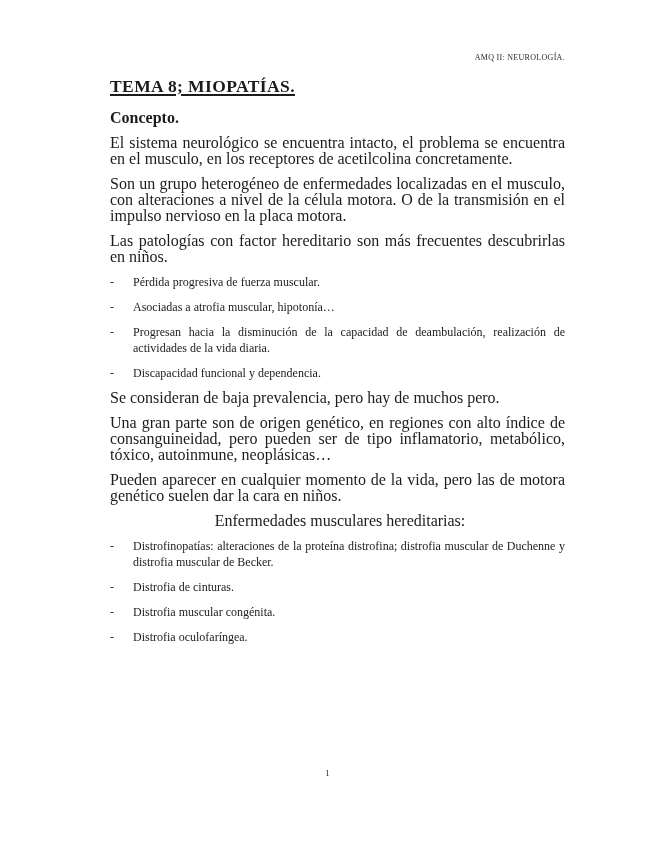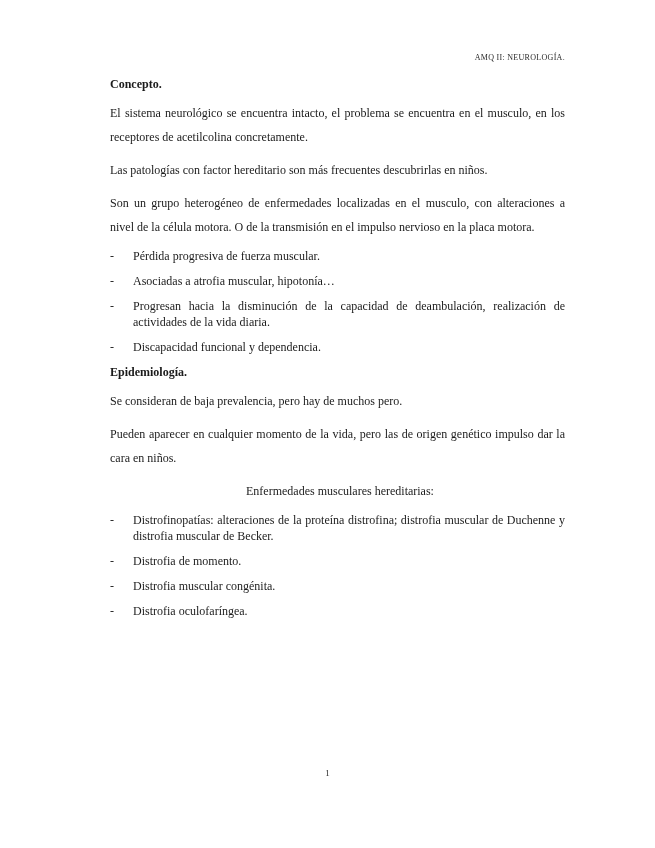--- a/index.html
+++ b/index.html
@@ -34,28 +34,28 @@
   .title {
     font-size: 17.5px;
     font-weight: bold;
     letter-spacing: 0.4px;
     text-decoration: underline;
     text-decoration-thickness: 1.5px;
     text-underline-offset: 2px;
     margin-bottom: 13px;
   }
   .heading {
-    font-size: 12px;
+    font-size: 16px;
     font-weight: bold;
     line-height: 16px;
     margin-bottom: 9px;
   }
   .para {
-    font-size: 12px;
-    line-height: 24px;
+    font-size: 16px;
+    line-height: 16px;
     text-align: justify;
     margin-bottom: 9px;
   }
   .para.indent { padding-left: 5px; text-align: center; }
   .dash-list {
     list-style: none;
     margin: 0;
   }
   .dash-item {
     display: flex;
@@ -85,61 +85,62 @@
 <body>
 
 <div class="page">
 
   <header class="running-header">
     <span>AMQ II: NEUROLOGÍA.</span>
   </header>
 
   <main class="content">
 
+    <h1 class="title">TEMA 8; MIOPATÍAS.</h1>
 
     <h2 class="heading">Concepto.</h2>
     <p class="para">El sistema neurológico se encuentra intacto, el problema se encuentra en el musculo, en los receptores de acetilcolina concretamente.</p>
+    <p class="para">Son un grupo heterogéneo de enfermedades localizadas en el musculo, con alteraciones a nivel de la célula motora. O de la transmisión en el impulso nervioso en la placa motora.</p>
     <p class="para">Las patologías con factor hereditario son más frecuentes descubrirlas en niños.</p>
-    <p class="para">Son un grupo heterogéneo de enfermedades localizadas en el musculo, con alteraciones a nivel de la célula motora. O de la transmisión en el impulso nervioso en la placa motora.</p>
 
     <ul class="dash-list">
       <li class="dash-item">
         <span class="marker">-</span>
         <span class="li-text">Pérdida progresiva de fuerza muscular.</span>
       </li>
       <li class="dash-item">
         <span class="marker">-</span>
         <span class="li-text">Asociadas a atrofia muscular, hipotonía…</span>
       </li>
       <li class="dash-item">
         <span class="marker">-</span>
         <span class="li-text">Progresan hacia la disminución de la capacidad de deambulación, realización de actividades de la vida diaria.</span>
       </li>
       <li class="dash-item">
         <span class="marker">-</span>
         <span class="li-text">Discapacidad funcional y dependencia.</span>
       </li>
     </ul>
 
-    <h2 class="heading">Epidemiología.</h2>
     <p class="para">Se consideran de baja prevalencia, pero hay de muchos pero.</p>
 
-    <p class="para">Pueden aparecer en cualquier momento de la vida, pero las de origen genético impulso dar la cara en niños.</p>
+    <p class="para">Una gran parte son de origen genético, en regiones con alto índice de consanguineidad, pero pueden ser de tipo inflamatorio, metabólico, tóxico, autoinmune, neoplásicas…</p>
+    <p class="para">Pueden aparecer en cualquier momento de la vida, pero las de motora genético suelen dar la cara en niños.</p>
 
 
     <p class="para indent">Enfermedades musculares hereditarias:</p>
 
     <ul class="dash-list">
       <li class="dash-item">
         <span class="marker">-</span>
         <span class="li-text">Distrofinopatías: alteraciones de la proteína distrofina; distrofia muscular de Duchenne y distrofia muscular de Becker.</span>
       </li>
       <li class="dash-item">
         <span class="marker">-</span>
-        <span class="li-text">Distrofia de momento.</span>
+        <span class="li-text">Distrofia de cinturas.</span>
       </li>
       <li class="dash-item">
         <span class="marker">-</span>
         <span class="li-text">Distrofia muscular congénita.</span>
       </li>
       <li class="dash-item">
         <span class="marker">-</span>
         <span class="li-text">Distrofia oculofaríngea.</span>
       </li>
     </ul>

